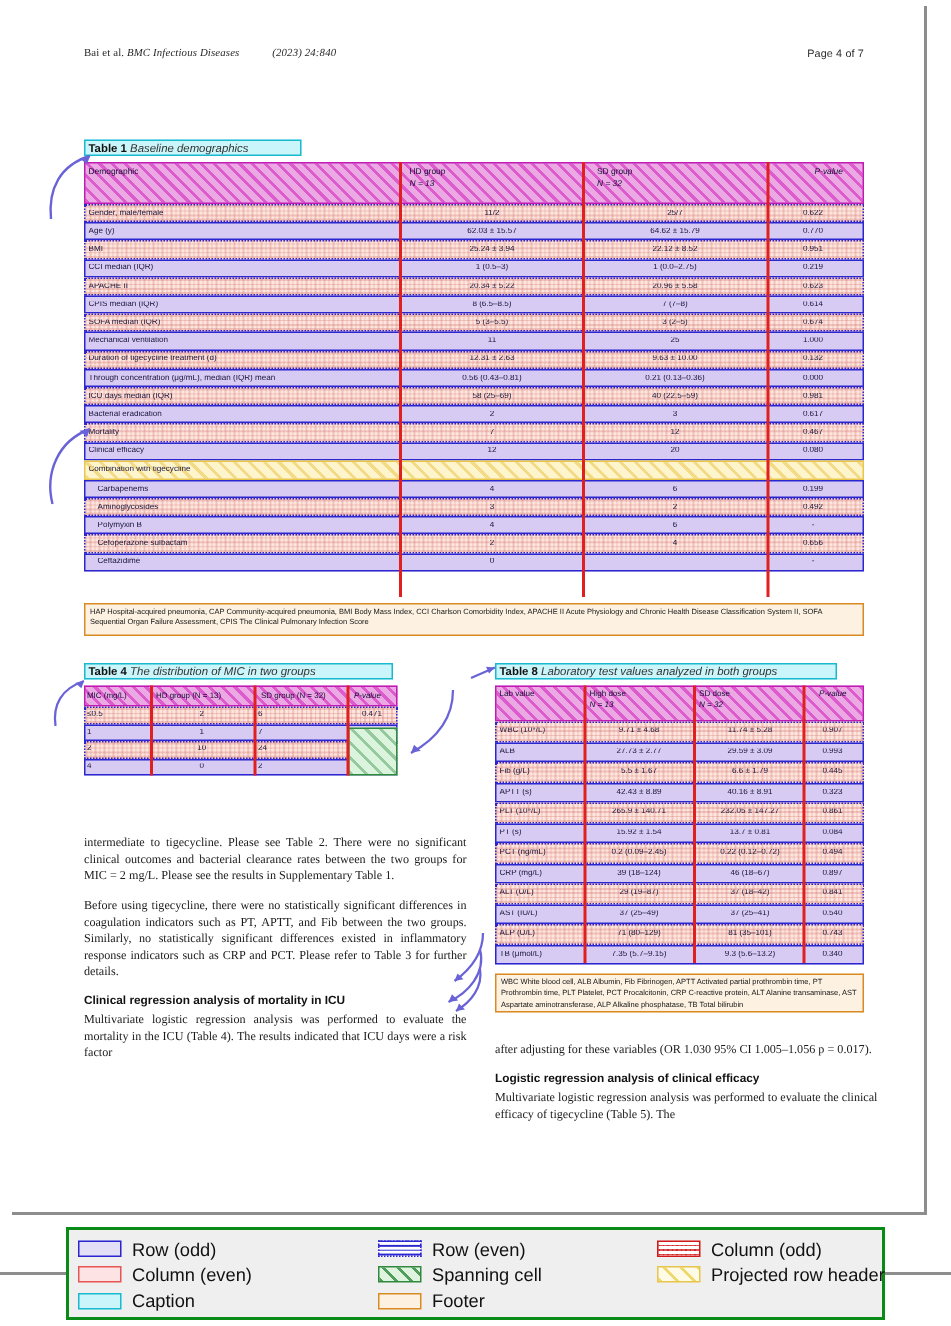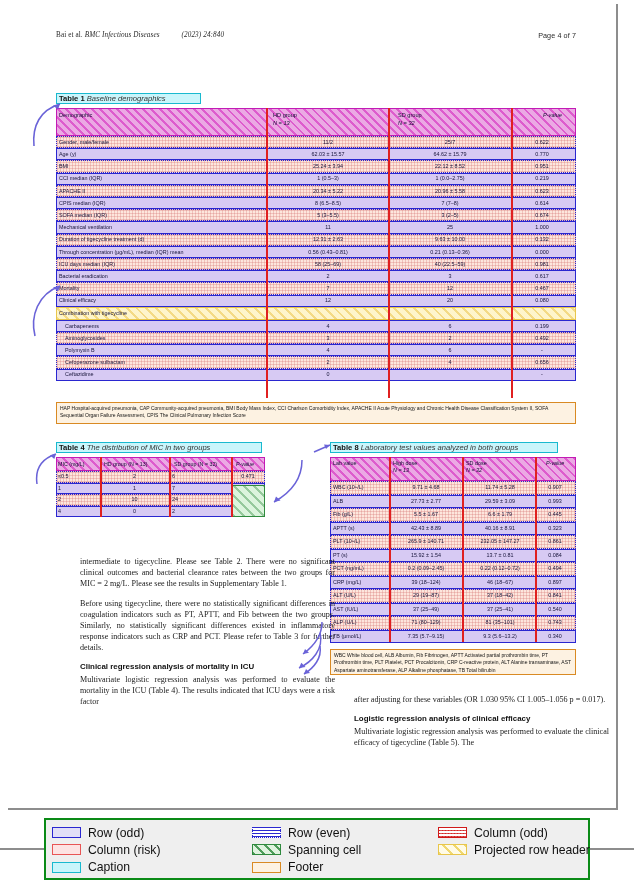--- a/index.html
+++ b/index.html
@@ -114,21 +114,20 @@
     font-size:5.6px;color:#141034;white-space:nowrap;line-height:1.35;
   }
   .hcell i{font-style:italic;}
 
   
   .col{
     position:absolute;width:255px;
     font-family:"Liberation Serif",serif;
     font-size:8.1px;line-height:1.36;color:#1a1a1a;
     text-align:justify;
-    margin-left:24px;
   }
   .col p{margin:0 0 0 0;}
   .col h4{
     margin:0 0 1px 0;font-family:"Liberation Sans",sans-serif;
     font-size:7.9px;font-weight:bold;color:#111;
   }
 
   
   .arrow{position:absolute;pointer-events:none;}
 
@@ -519,21 +518,21 @@
       <div class="litem">
         <div class="swatch sw-roweven"></div>
         <div class="ltext">Row (even)</div>
       </div>
       <div class="litem">
         <div class="swatch sw-colodd"></div>
         <div class="ltext">Column (odd)</div>
       </div>
       <div class="litem">
         <div class="swatch sw-coleven"></div>
-        <div class="ltext">Column (risk)</div>
+        <div class="ltext">Column (even)</div>
       </div>
       <div class="litem">
         <div class="swatch sw-span"></div>
         <div class="ltext">Spanning cell</div>
       </div>
       <div class="litem">
         <div class="swatch sw-proj"></div>
         <div class="ltext">Projected row header</div>
       </div>
       <div class="litem">

